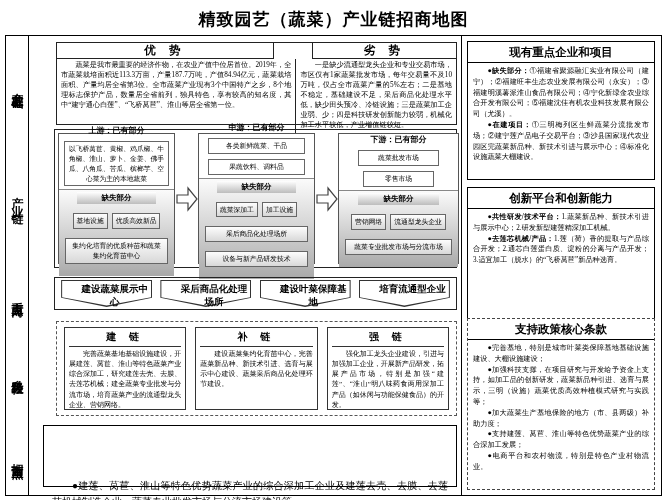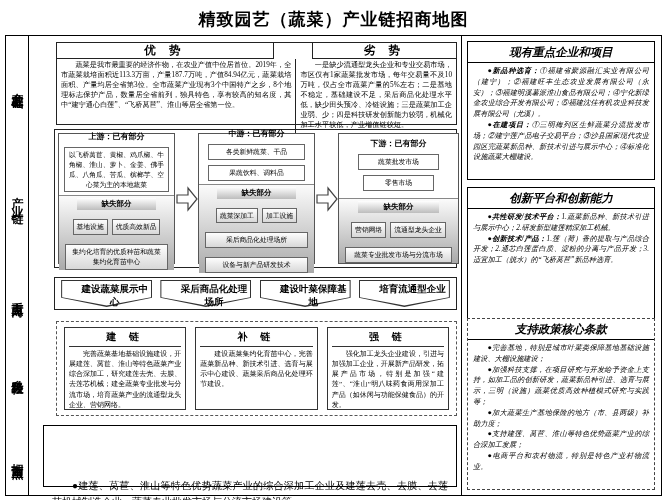--- a/index.html
+++ b/index.html
@@ -39,21 +39,21 @@
     border:1px solid #222; padding:3px; display:flex; align-items:stretch; }
   .cbox { border:1px solid #555; flex:none; display:flex; flex-direction:column; background:#fff;justify-content:center; }
   .cbox.w1 { width:117px; } .cbox.w2 { width:117px; } .cbox.w3 { width:121px; }
   .cb-title { font-weight:bold; font-size:8px; text-align:center; padding:4px 0 2px;
     font-family:"Liberation Sans","DejaVu Sans",sans-serif; }
   .cb-exist { flex:1; display:flex; flex-direction:column; align-items:center; gap:5px; padding:3px 2px; }
   .ci { border:1px solid #666; background:#fff; font-size:6.8px; line-height:1.45;
     padding:2px 3px; text-align:center; }
   .cb-exist .ci { width:88%; }
   .cb-miss { background:linear-gradient(#fbfbfb,#a9a9a9); border-top:1px solid #888;
-    padding:2px 3px 0; display:flex; flex-direction:column; gap:9px; align-items:center; }
+    padding:2px 3px 12px; display:flex; flex-direction:column; gap:9px; align-items:center; }
   .cm-title { font-weight:bold; font-size:7.5px; text-align:center; width:72%;
     background:linear-gradient(#ffffff,#bdbdbd); padding:1px 0;
     font-family:"Liberation Sans","DejaVu Sans",sans-serif; }
   .cm-row { display:flex; gap:4px; justify-content:center; width:100%; }
   .cb-miss .ci { background:linear-gradient(#fdfdfd,#d8d8d8); }
   .cm-wide { width:94%; }
   .chain-arrow { flex:1; display:flex; align-items:center; justify-content:center; }
 
   
   .dirs { position:absolute; left:25px; top:241px; width:403px; height:33px;
@@ -74,21 +74,21 @@
     border-bottom:1px solid #333; padding:1px 0 2px; margin-bottom:2px;
     font-family:"Liberation Sans","DejaVu Sans",sans-serif; }
   .up-text { font-size:7px; line-height:1.45; text-align:justify; text-indent:2em; }
 
   
   .focus { position:absolute; left:14px; top:389px; width:414px; height:62px;
     border:1.5px solid #000; padding:4px 8px; }
   .focus p { font-size:10px; line-height:1.55; text-indent:2em; text-align:justify;margin-top:48px; }
 
   
-  .rcol { width:199px; flex:none; position:relative;font-style:italic; }
+  .rcol { width:199px; flex:none; position:relative; }
   .rbox { position:absolute; left:5px; width:188px; border:1.5px solid #000; background:#fff; }
   .rbox.dashed { border:1.2px dashed #444; }
   .rb1 { top:5px; height:139px; }
   .rb2 { top:151px; height:157px; }
   .rb3 { top:282px; height:172px; }
   .rbox-title { text-align:center; font-weight:bold; font-size:11.5px; padding:3px 0 2px;
     border-bottom:1px solid #000; font-family:"Liberation Sans","DejaVu Sans",sans-serif; }
   .rbox-body { padding:3px 5px; }
   .rbox-body p { font-size:7.2px; line-height:1.5; text-indent:2em; text-align:justify; }
 </style>
@@ -229,30 +229,30 @@
       <p>●建莲、莴苣、淮山等特色优势蔬菜产业的综合深加工企业及建莲去壳、去膜、去莲芯机械制造企业、蔬菜专业批发市场与分流市场建设等。</p>
       <p>●招商重点区域：长三角、珠三角区域。</p>
     </div>
   </div>
 
   <div class="rcol">
 
     <div class="rbox rb1">
       <div class="rbox-title">现有重点企业和项目</div>
       <div class="rbox-body">
-        <p><b>●新品种选育：</b><span>①福建省聚源融汇实业有限公司（建宁）；②福建旺丰生态农业发展有限公司（永安）；③福建明溪薯派淮山食品有限公司；④宁化新绿金农业综合开发有限公司；⑤福建沈佳有机农业科技发展有限公司（尤溪）。</span></p>
+        <p><b>●缺失部分：</b><span>①福建省聚源融汇实业有限公司（建宁）；②福建旺丰生态农业发展有限公司（永安）；③福建明溪薯派淮山食品有限公司；④宁化新绿金农业综合开发有限公司；⑤福建沈佳有机农业科技发展有限公司（尤溪）。</span></p>
         <p><b>●在建项目：</b><span>①三明梅列区生鲜蔬菜分流批发市场；②建宁莲产品电子交易平台；③沙县国家现代农业园区完蔬菜新品种、新技术引进与展示中心；④标准化设施蔬菜大棚建设。</span></p>
       </div>
     </div>
 
     <div class="rbox rb2">
       <div class="rbox-title">创新平台和创新能力</div>
       <div class="rbox-body">
         <p><b>●共性研发/技术平台：</b><span>1.蔬菜新品种、新技术引进与展示中心；2.研发新型建莲精深加工机械。</span></p>
-        <p><b>●创新技术/产品：</b><span>1.莲（荷）香的提取与产品综合开发；2.通芯白莲蛋白质、淀粉的分离与产品开发；3.适宜加工（脱水）的“飞桥莴苣”新品种选育。</span></p>
+        <p><b>●去莲芯机械/产品：</b><span>1.莲（荷）香的提取与产品综合开发；2.通芯白莲蛋白质、淀粉的分离与产品开发；3.适宜加工（脱水）的“飞桥莴苣”新品种选育。</span></p>
       </div>
     </div>
 
     <div class="rbox rb3 dashed">
       <div class="rbox-title">支持政策核心条款</div>
       <div class="rbox-body">
         <p>●完善基地，特别是城市叶菜类保障基地基础设施建设、大棚设施建设；</p>
         <p>●加强科技支撑，在项目研究与开发给予资金上支持，如加工品的创新研发，蔬菜新品种引进、选育与展示，三明（设施）蔬菜优质高效种植模式研究与实践等；</p>
         <p>●加大蔬菜生产基地保险的地方（市、县两级）补助力度；</p>
         <p>●支持建莲、莴苣、淮山等特色优势蔬菜产业的综合深加工发展；</p>

